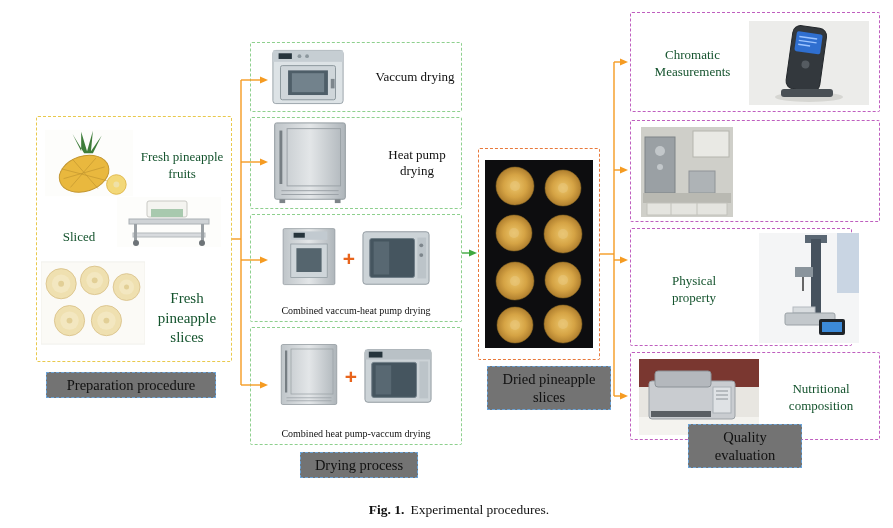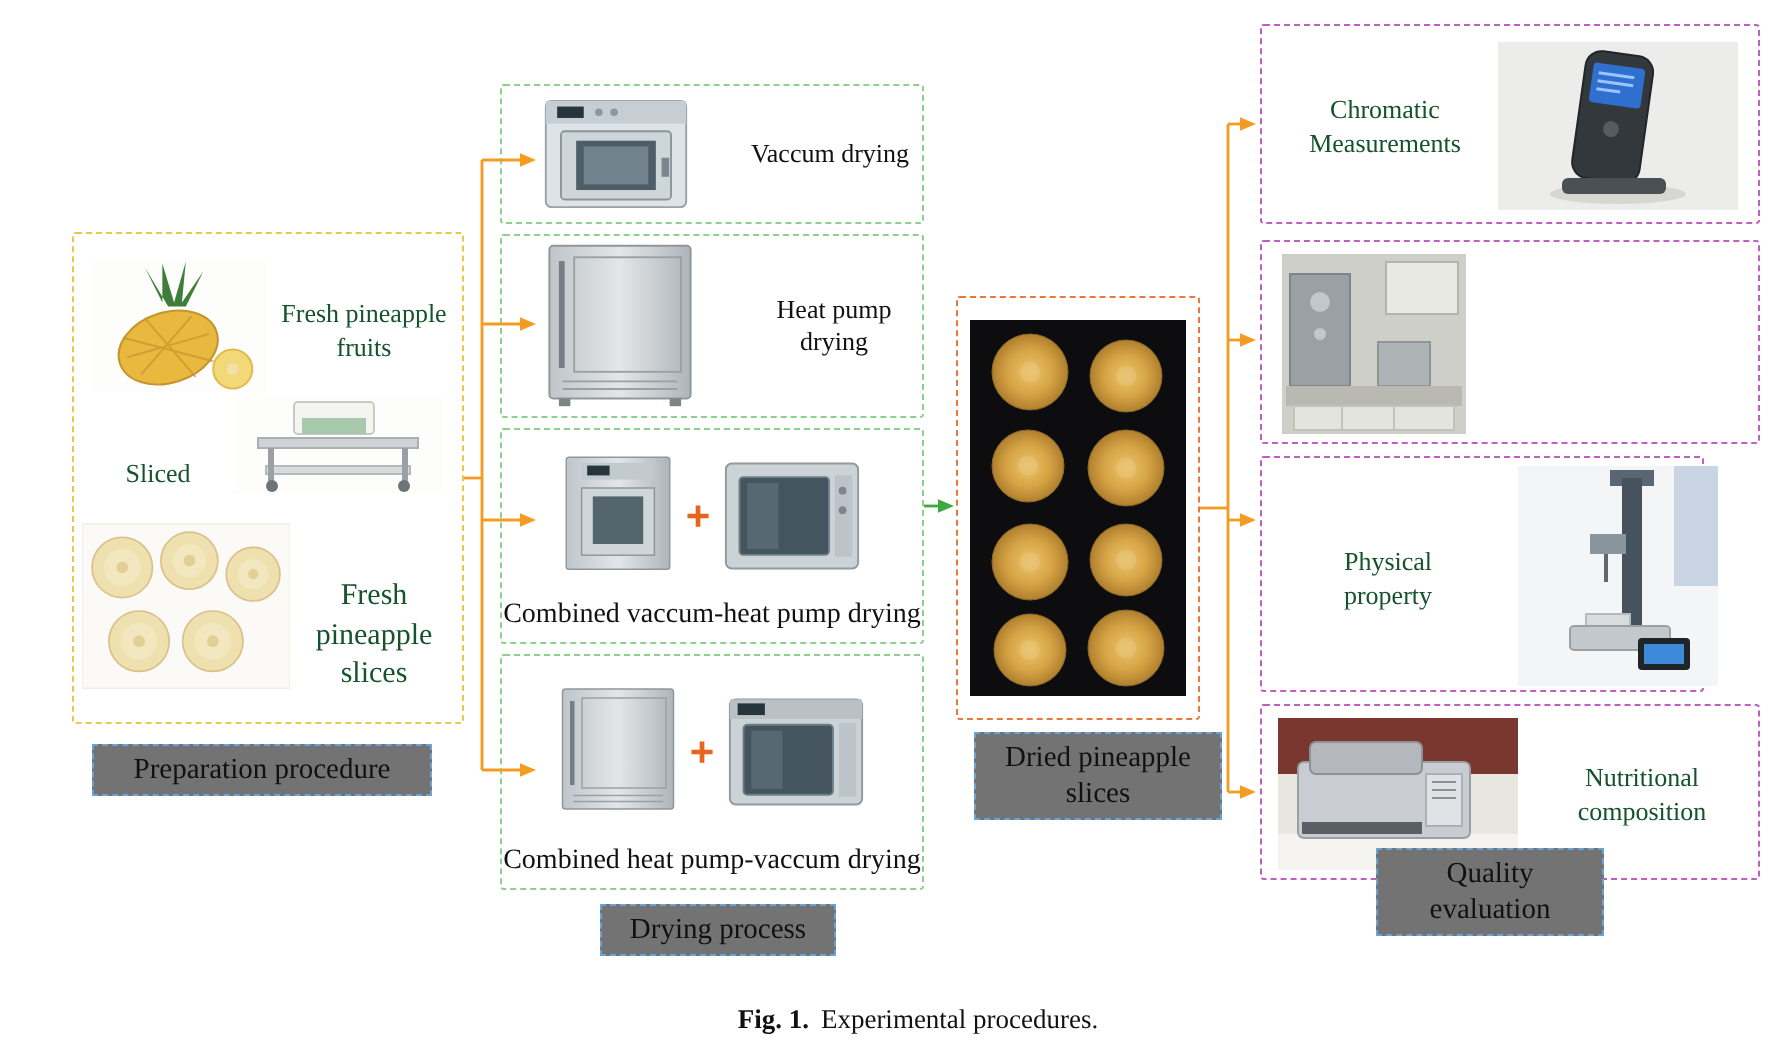--- a/index.html
+++ b/index.html
@@ -10,21 +10,21 @@
   .prep-box{border-color:var(--prep_border,#e9c94d);}
   .dry-box{border-color:var(--drying_border,#8ed08e);}
   .dried-box{border-color:var(--dried_border,#e8793b);}
   .qual-box{border-color:var(--quality_border,#bf5fbf);}
   .chip{position:absolute;border:1.5px dashed var(--label_border,#6aa3d8);background:#737373;
         padding:3px 9px;font-size:14.5px;text-align:center;line-height:1.25;box-sizing:border-box;}
   .lbl{position:absolute;font-size:13px;line-height:1.3;text-align:center;color:#14532d;}
   .dry-row{display:flex;align-items:center;height:100%;gap:24px;}
   .dry-row .lbl-flex{flex:1;text-align:center;font-size:13px;}
   .combo-row{display:flex;align-items:center;justify-content:center;gap:6px;}
-  .combo-caption{position:absolute;left:0;right:0;bottom:5px;text-align:center;font-size:14px;}
+  .combo-caption{position:absolute;left:0;right:0;bottom:5px;text-align:center;font-size:10px;}
   .plus{color:var(--plus,#e8641c);font-weight:bold;font-size:21px;font-family:"Liberation Sans",sans-serif;line-height:1;}
   .connectors{position:absolute;left:0;top:0;pointer-events:none;}
   .caption{position:absolute;left:0;right:0;top:502px;text-align:center;font-size:13.5px;}
   .caption .figno{font-weight:bold;margin-right:6px;margin-left:25px;}
   svg{display:block;}
 </style>
 </head>
 <body>
 
 <div class="canvas">

